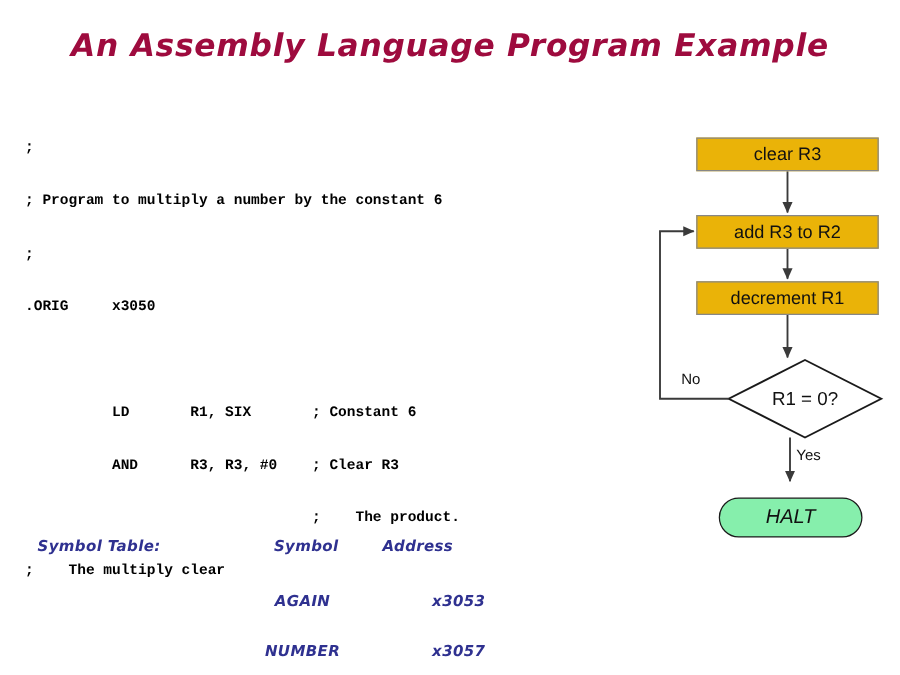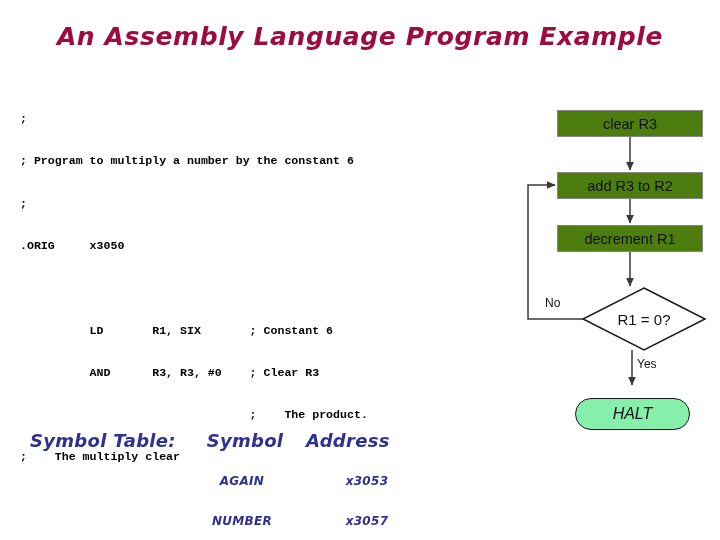--- a/index.html
+++ b/index.html
@@ -56,21 +56,21 @@
     position: absolute;
     left: 0;
     top: 0;
     width: 720px;
     height: 540px;
     pointer-events: none;
   }
   .fc-box {
     position: absolute;
     border: 1.4px solid #878787;
-    background: #4d7c0f;
+    background: #eab308;
     box-sizing: border-box;
     display: flex;
     align-items: center;
     justify-content: center;
     font-family: "Liberation Sans", sans-serif;
     font-size: 14.5px;
     color: #111111;
     white-space: nowrap;
   }
   #fc-clear-r3   { left: 557px; top: 110px; width: 146px; height: 27px; }
@@ -131,21 +131,21 @@
     position: absolute;
     left: 0;
     top: 430px;
     width: 460px;
     font-family: "DejaVu Sans", sans-serif;
     color: #2F3190;
   }
   .st-header {
     position: relative;
     height: 26px;
-    font-size: 18px;
+    font-size: 12px;
     font-weight: bold;
     font-style: italic;
     letter-spacing: 0.3px;
   }
   .st-header .st-caption { position: absolute; left: 30px; top: 0; white-space: nowrap; }
   .st-header .st-col-symbol  { position: absolute; left: 200px; top: 0; width: 90px; text-align: center; }
   .st-header .st-col-address { position: absolute; left: 306px; top: 0; width: 96px; text-align: left; }
 
   .st-row {
     position: relative;

